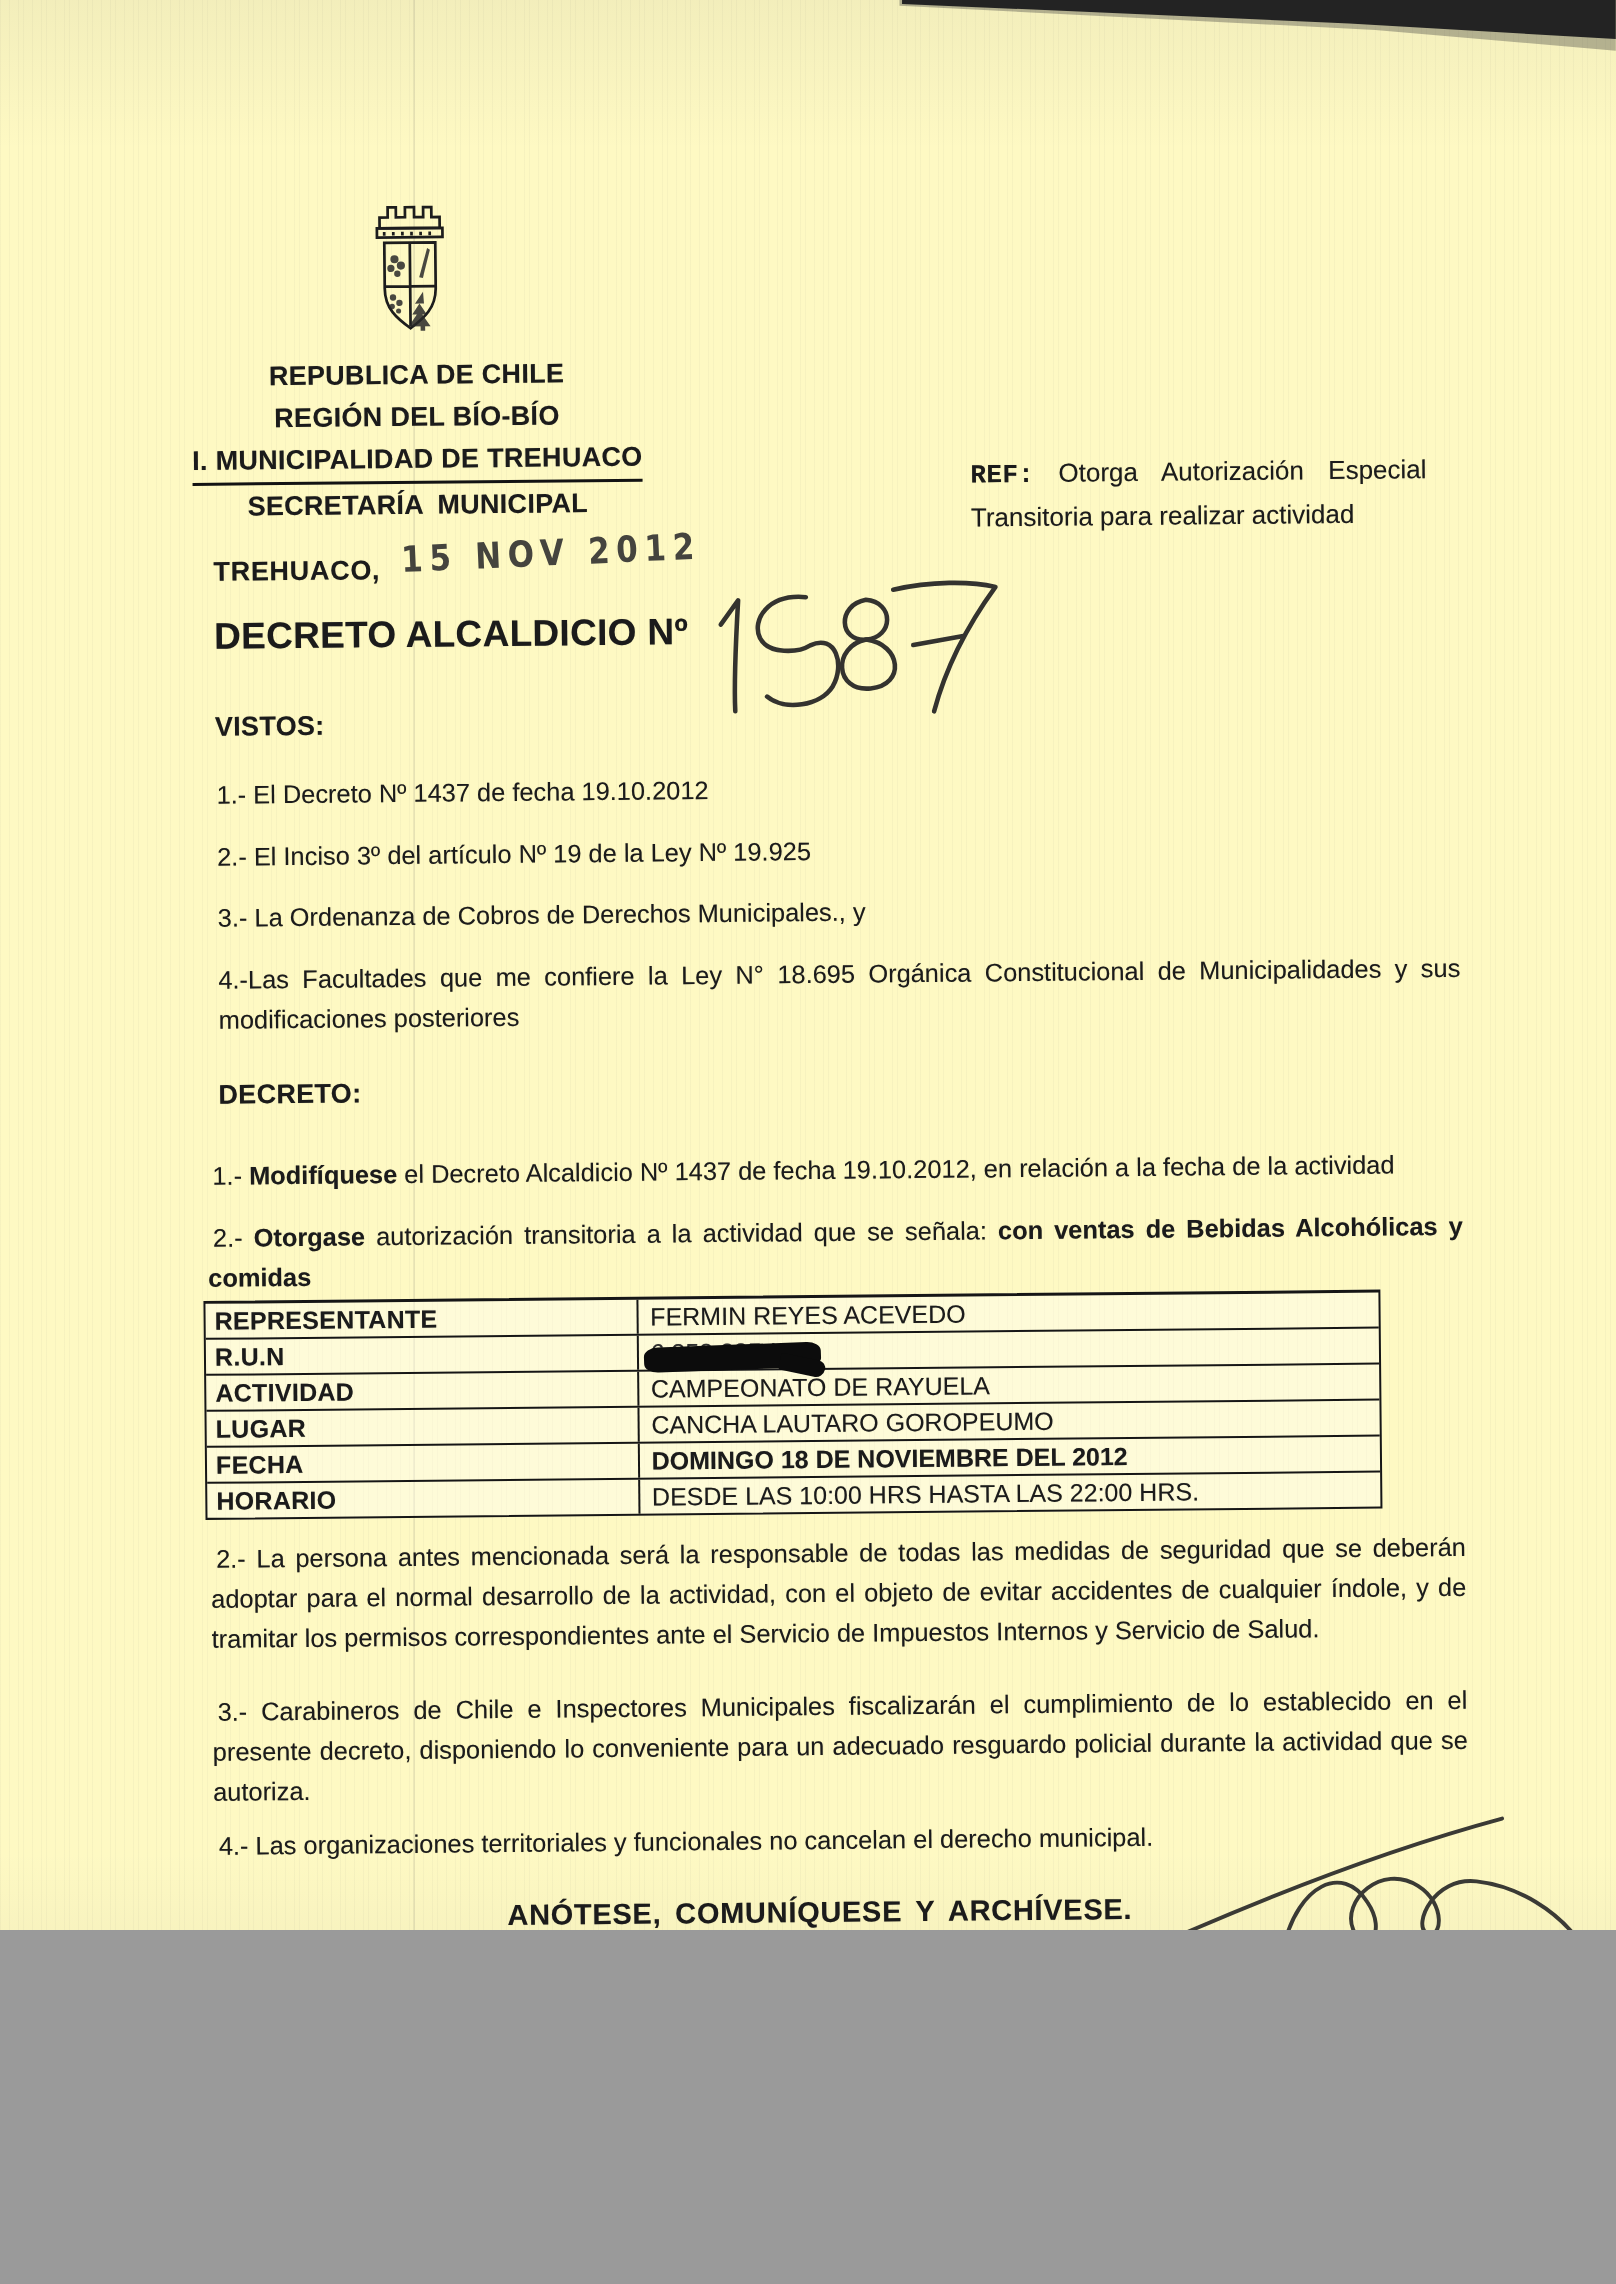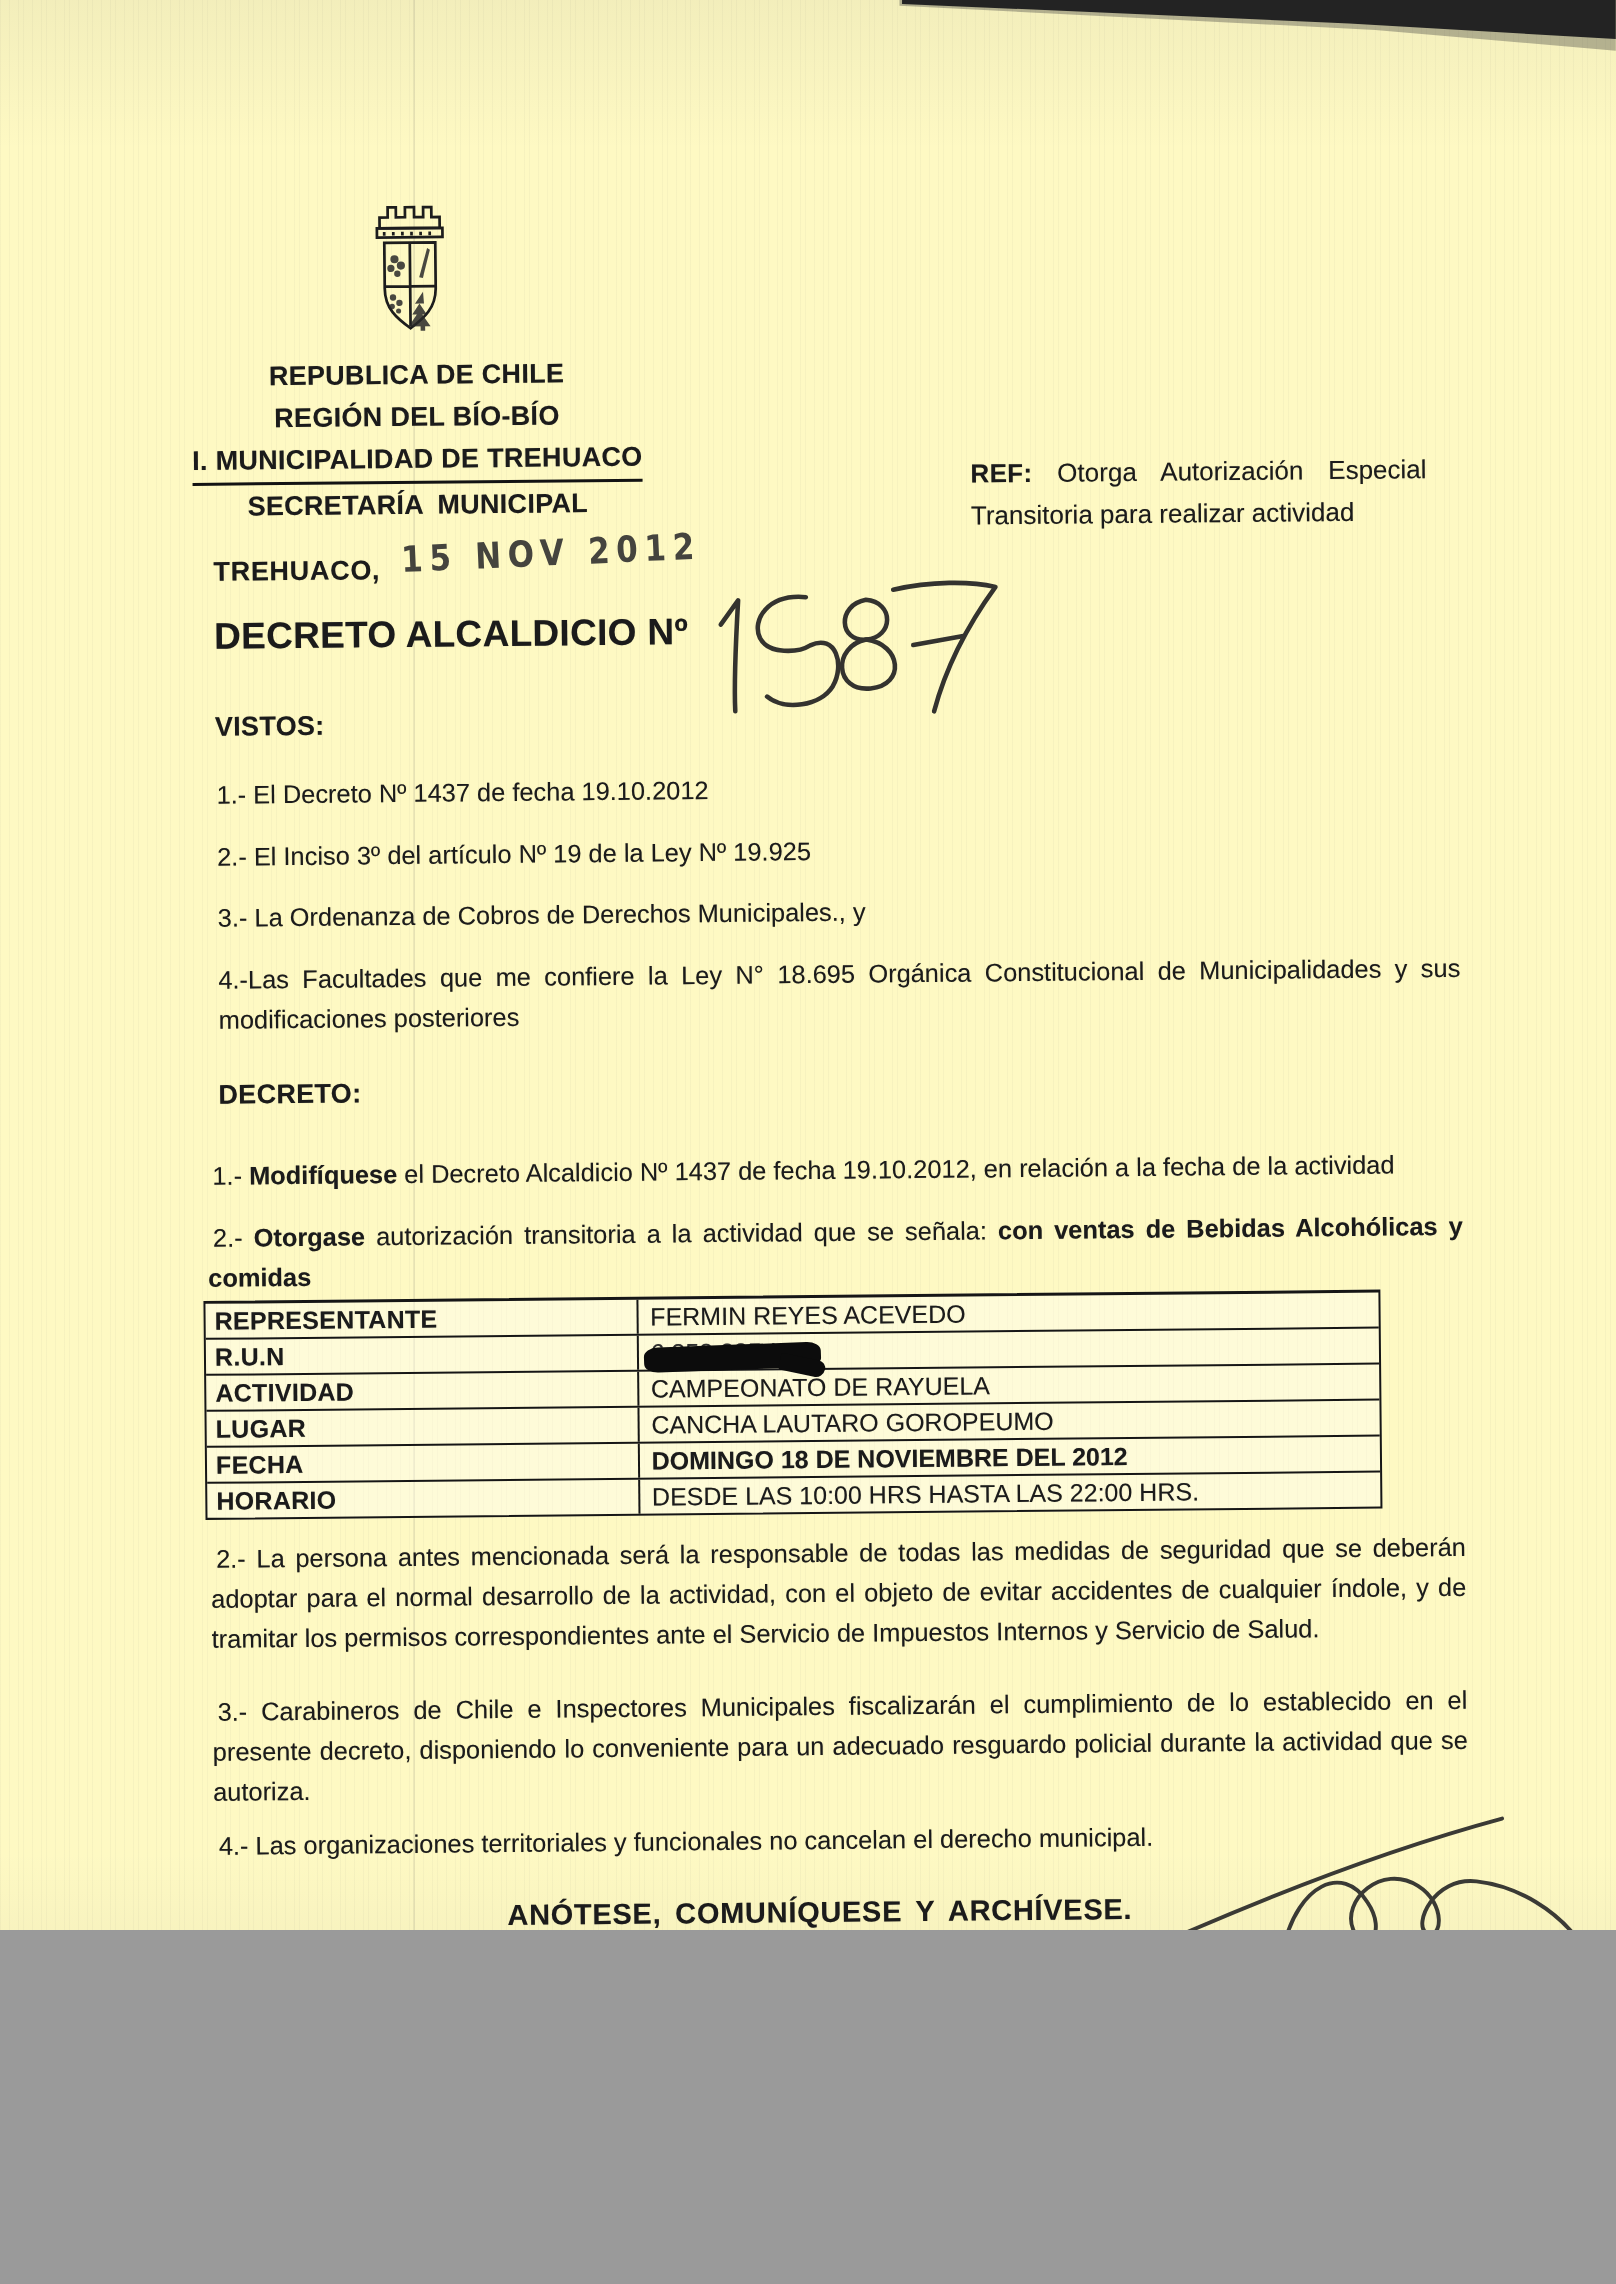--- a/index.html
+++ b/index.html
@@ -21,21 +21,21 @@
   .sheet{position:absolute;inset:0;z-index:2;transform:rotate(-0.55deg);transform-origin:50% 38%;}
   .typed{text-shadow:0 0 0.7px rgba(20,20,20,.38);}
 
   .crest{position:absolute;left:369px;top:183px;width:91px;height:159px;}
   .hdr{position:absolute;left:192px;top:350px;width:456px;text-align:center;font-weight:bold;font-size:27px;line-height:42px;letter-spacing:0.3px;}
   .hdr .u{display:inline-block;border-bottom:3.3px solid #131313;padding-bottom:0.7px;}
   .hdr .ws{word-spacing:6.5px;}
 
   .ref{position:absolute;left:973px;top:454px;width:456px;font-size:26px;line-height:42px;}
   .ref .l1{text-align:justify;text-align-last:justify;}
-  .ref b{letter-spacing:0.3px;}
+  .ref b{letter-spacing:0.3px;font-family:Liberation Mono, monospace;}
 
   .place{position:absolute;left:215px;top:551px;font-size:27px;font-weight:bold;letter-spacing:0.7px;}
   .datestamp{
     position:absolute;left:403px;top:535px;font-size:36px;font-weight:bold;
     font-family:"DejaVu Sans",sans-serif;letter-spacing:7.8px;color:#2c2c2c;opacity:.88;
     transform:rotate(-2deg) scaleX(.86);transform-origin:left center;white-space:nowrap;
   }
 
   .title{position:absolute;left:215px;top:610px;font-size:37px;font-weight:bold;letter-spacing:0.3px;}
   .decree-number-hidden{position:absolute;left:710px;top:600px;font-size:78px;opacity:0;}

